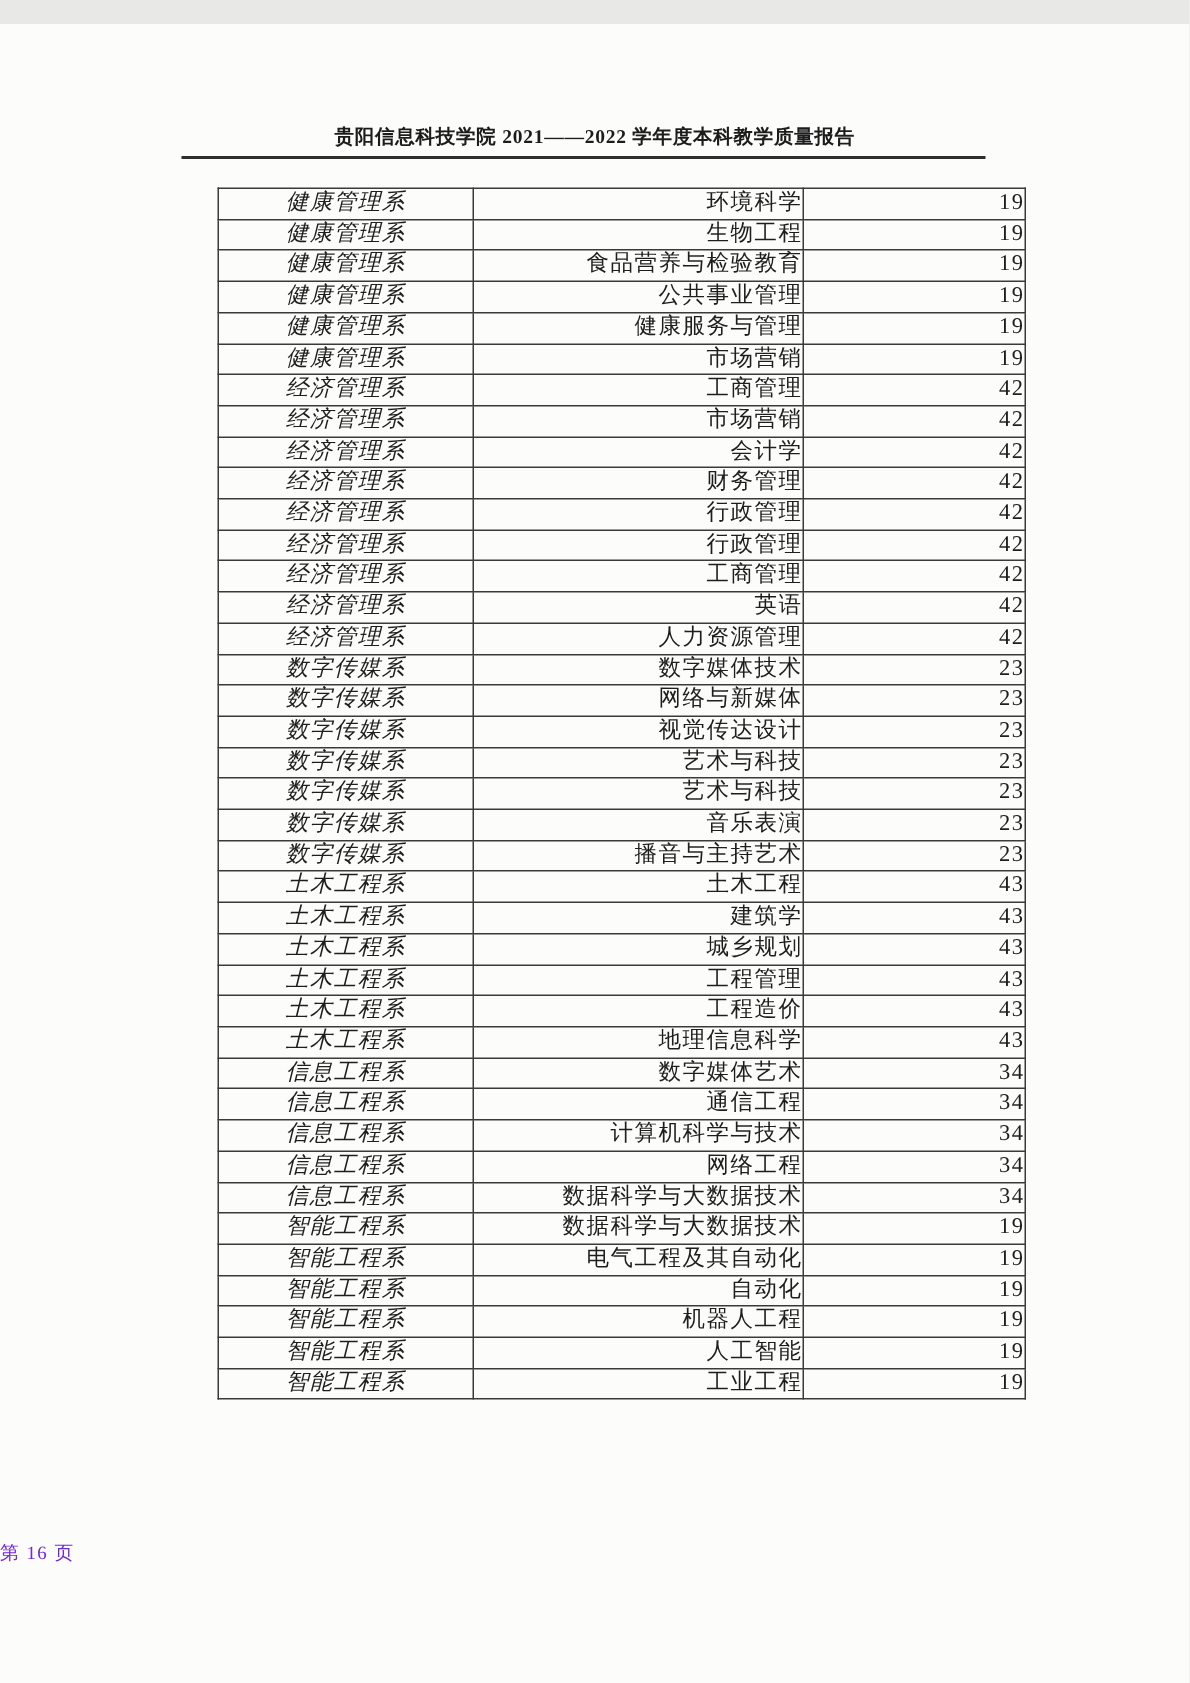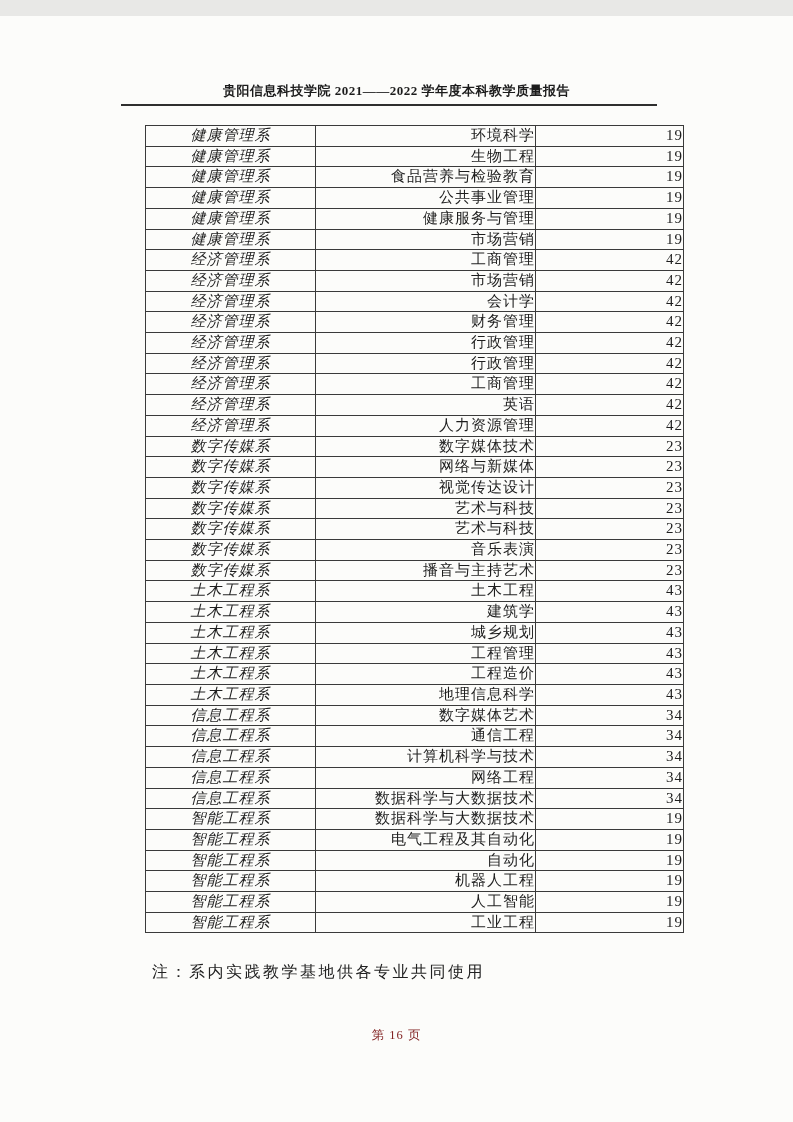--- a/index.html
+++ b/index.html
@@ -63,24 +63,24 @@
     left: 152px;
     font-size: 16px;
     letter-spacing: 2.5px;
     color: #222;
   }
   .page-footer {
     position: absolute;
     top: 1011px;
     left: 0;
     width: 100%;
-    text-align: center;
+    text-align: left;
     font-size: 12.5px;
     letter-spacing: 1px;
-    color: #7f1d1d;
+    color: #6d28d9;
   }
 </style>
 </head>
 <body>
 
 <div class="page">
 
   <div class="running-head">贵阳信息科技学院 2021——2022 学年度本科教学质量报告</div>
 
   <div class="head-rule"></div>
@@ -283,17 +283,16 @@
           <td class="count-cell">19</td>
         </tr>
         <tr>
           <td class="dept-cell">智能工程系</td>
           <td class="major-cell">工业工程</td>
           <td class="count-cell">19</td>
         </tr>
       </tbody>
   </table>
 
-  <div class="note">注：系内实践教学基地供各专业共同使用</div>
 
   <div class="page-footer">第 16 页</div>
 
 </div>
 
 </body></html>

